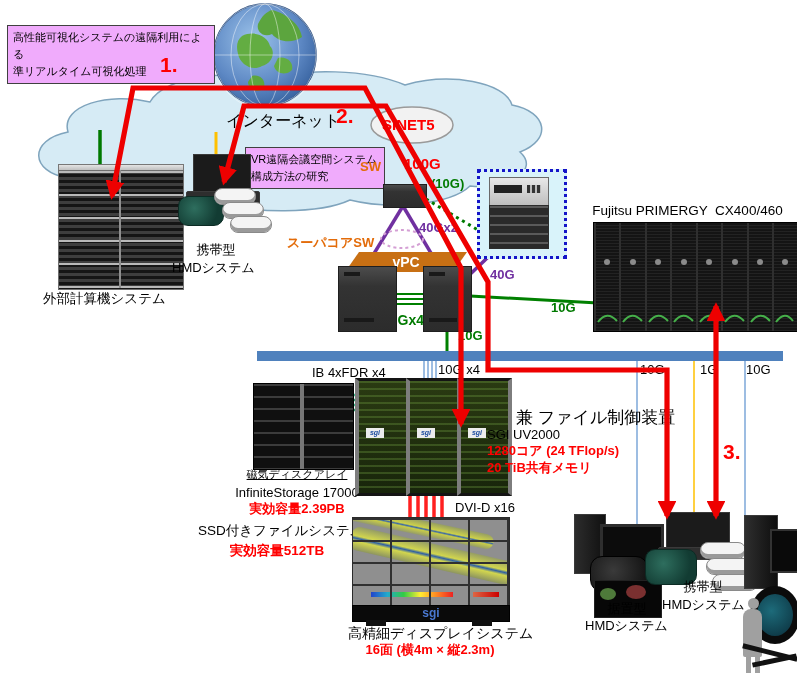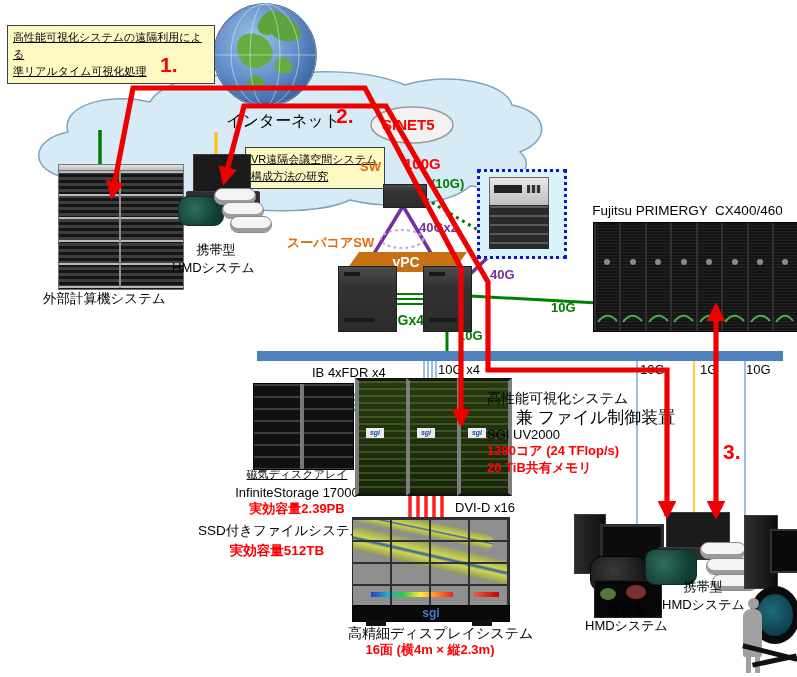--- a/index.html
+++ b/index.html
@@ -5,22 +5,22 @@
   html,body{margin:0;padding:0;background:#ffffff;}
   #canvas{position:relative;width:797px;height:677px;background:#fff;overflow:hidden;
           font-family:"Liberation Sans","DejaVu Sans",sans-serif;color:#000;}
   .abs{position:absolute;}
   .txt{position:absolute;white-space:nowrap;line-height:1.2;}
   .ctr{text-align:center;}
   .red{color:#ff0000;font-weight:bold;}
   .grn{color:#007a00;font-weight:bold;}
   .pur{color:#7030a0;font-weight:bold;}
   .org{color:#e36c0a;font-weight:bold;}
-  .note{position:absolute;background:#fef9c3;border:1px solid #404040;font-size:11px;
-        line-height:1.55;padding:3px 5px;text-decoration:underline;}
+  .note{position:absolute;background:#f0abfc;border:1px solid #404040;font-size:11px;
+        line-height:1.55;padding:3px 5px;}
   .stepnum{position:absolute;color:#ff0000;font-weight:bold;font-size:21px;}
   svg{position:absolute;left:0;top:0;}
   
   .srv-left{position:absolute;left:58px;top:170px;width:124px;height:118px;
     border:1px solid #6e6e6e;background:
       repeating-linear-gradient(180deg,#b9b9b9 0 2px,rgba(0,0,0,0) 2px 23px),
       repeating-linear-gradient(180deg,#3e3e3e 0 3px,#151515 3px 6px);}
   .srv-left-cap{position:absolute;left:58px;top:164px;width:124px;height:10px;
     background:linear-gradient(#e4e4e4,#9a9a9a);border:1px solid #777;}
   .srv-left-split{position:absolute;left:119px;top:170px;width:2px;height:118px;background:#8f8f8f;}
@@ -244,21 +244,20 @@
   <div class="txt ctr" style="left:198px;top:523px;width:158px;font-size:13.5px;">SSD付きファイルシステム</div>
   <div class="txt ctr red" style="left:198px;top:543px;width:158px;font-size:13.5px;">実効容量512TB</div>
 
   <div class="rack" style="left:355px;top:378px;"></div>
   <div class="rack" style="left:406px;top:378px;"></div>
   <div class="rack" style="left:457px;top:378px;"></div>
   <div class="sgi-chip" style="left:366px;top:428px;">sgi</div>
   <div class="sgi-chip" style="left:417px;top:428px;">sgi</div>
   <div class="sgi-chip" style="left:468px;top:428px;">sgi</div>
 
-  <div class="txt" style="left:487px;top:390px;font-size:14px;">高性能可視化システム</div>
   <div class="txt" style="left:516px;top:408px;font-size:17px;">兼 ファイル制御装置</div>
   <div class="txt" style="left:487px;top:427px;font-size:13px;">SGI UV2000</div>
   <div class="txt red" style="left:487px;top:443px;font-size:13px;">1280コア (24 TFlop/s)</div>
   <div class="txt red" style="left:487px;top:460px;font-size:13px;">20 TiB共有メモリ</div>
 
   <div class="wall">
     <div class="streak" style="left:-8px;top:2px;width:150px;height:15px;transform:rotate(12deg);
       background:linear-gradient(180deg,rgba(150,160,90,.85),#cdd14a 45%,#3a68a8 55%,#c8cc48 65%,rgba(150,160,90,.7));"></div>
     <div class="streak" style="left:-4px;top:26px;width:168px;height:24px;transform:rotate(13deg);
       background:linear-gradient(180deg,rgba(150,160,90,.8),#d2d64e 40%,#2e5fa5 50%,#d2d64e 62%,rgba(140,150,80,.75));"></div>

